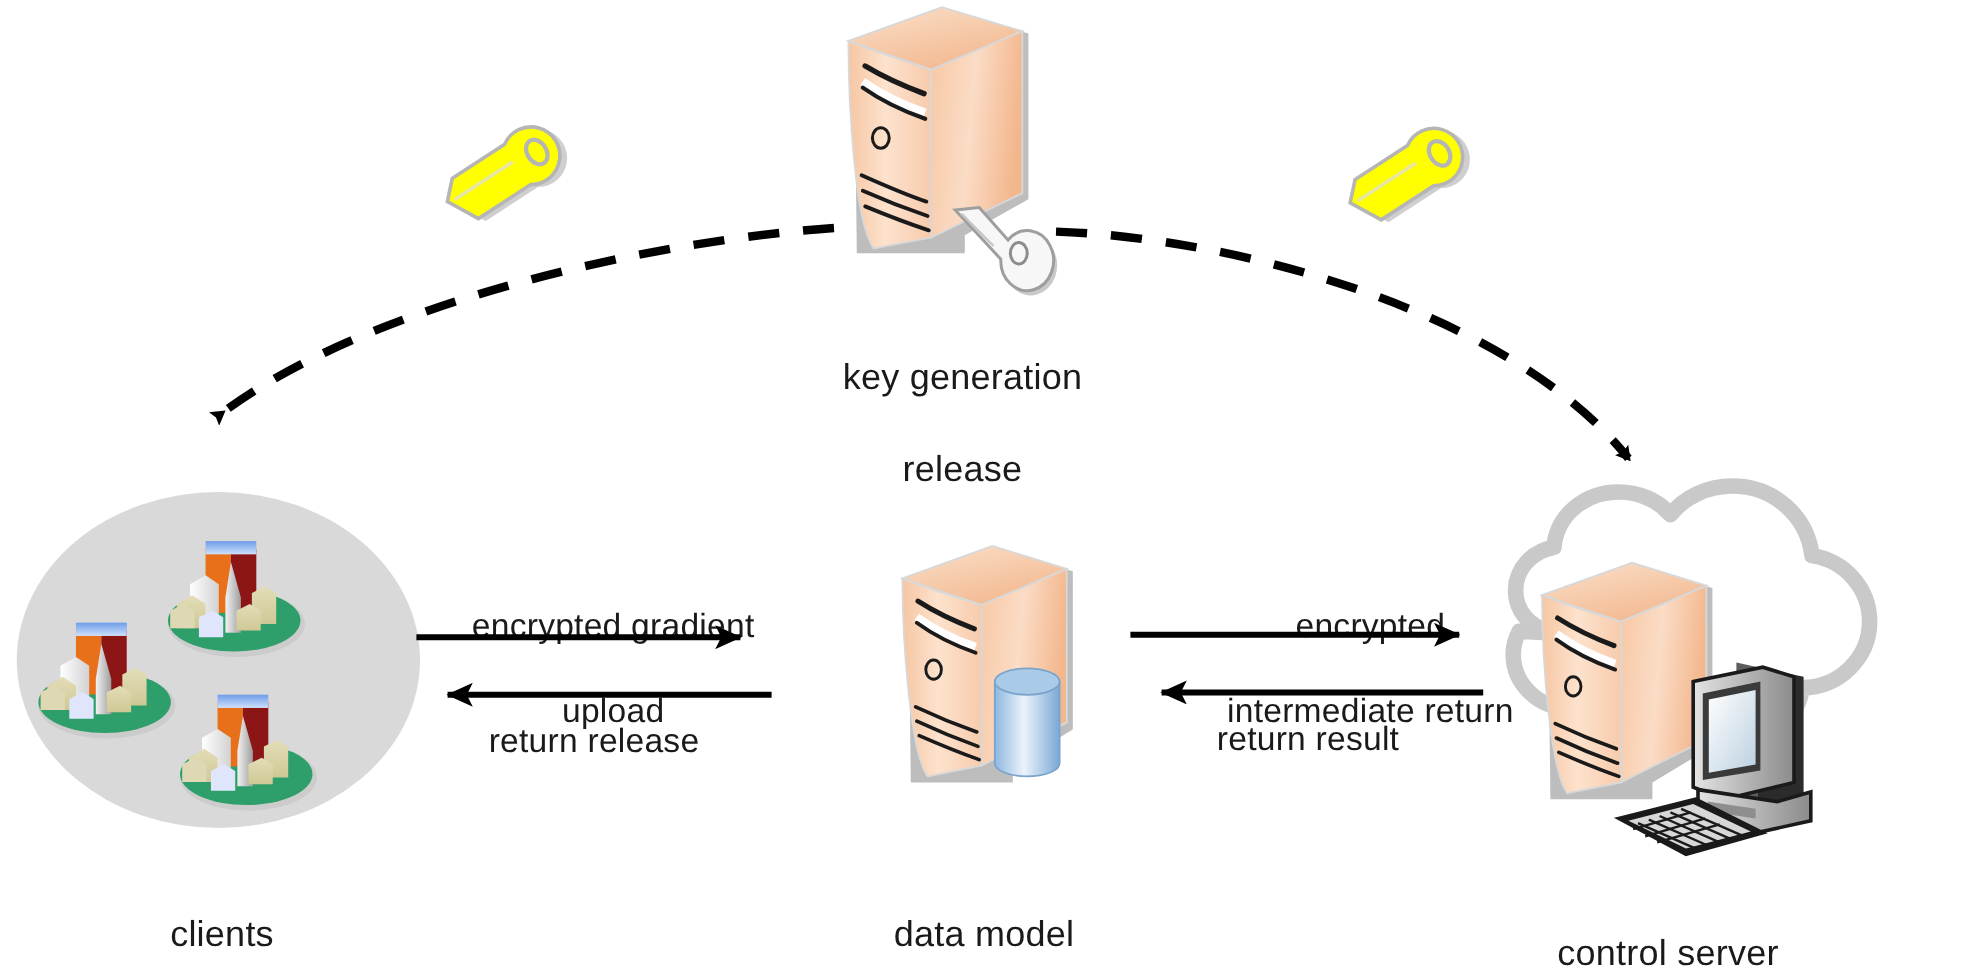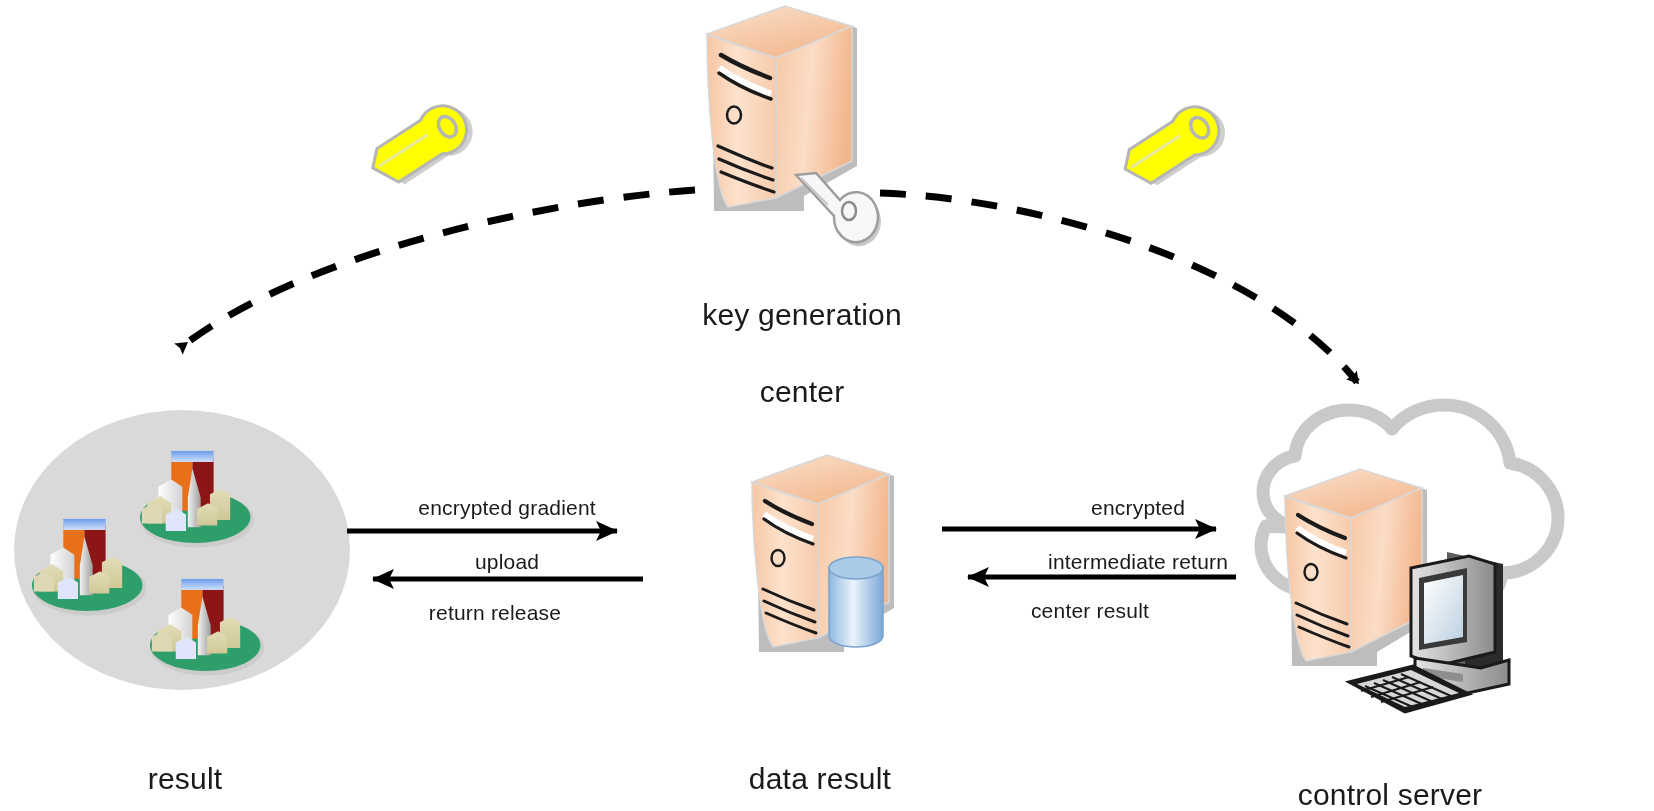--- a/index.html
+++ b/index.html
@@ -23,21 +23,21 @@
     position: absolute;
     color: #1a1a1a;
     font-family: "Liberation Sans", sans-serif;
     font-size: 29px;
     line-height: 1.28;
     text-align: center;
     white-space: pre;
     letter-spacing: 0.2px;
   }
   .label.node-label { font-size: 30px; }
-  .label.flow-label { font-size: 21px; }
+  .label.flow-label { font-size: 28px; }
 
   svg { display: block; overflow: visible; }
 </style>
 </head>
 <body>
 
 <div id="canvas">
 
   <svg class="abs" style="left:150px; top:170px; width:560px; height:220px;">
     <defs>
@@ -94,21 +94,21 @@
     <g>
       <path d="M 108 173 L 128 171 L 152 198 A 22 25 0 1 1 146 214 L 122 188 Z" fill="#c9c9c9" transform="translate(3,4)"></path>
       <path d="M 108 173 L 128 171 L 152 198 A 22 25 0 1 1 146 214 L 122 188 Z" fill="#f7f7f7" stroke="#9e9e9e" stroke-width="2.5"></path>
       <ellipse cx="161" cy="209" rx="7" ry="9" fill="none" stroke="#8d8d8d" stroke-width="2.5"></ellipse>
       <path d="M 113 176 L 140 203" fill="none" stroke="#c6c6c6" stroke-width="2"></path>
     </g>
   </svg>
 
   <div class="label node-label" style="left:620px; top:258px; width:330px;">
     <span>key generation</span><br>
-    <span>center</span>
+    <span>release</span>
   </div>
 
   <svg class="abs" style="left:360px; top:85px; width:130px; height:110px;">
     <g transform="rotate(-33 65 55)">
       <path d="M 6 50 L 20 36 L 72 36 A 24 24 0 1 1 72 76 L 20 76 Z" fill="#cfcfcf" transform="translate(4,5)"></path>
       <path d="M 6 50 L 20 36 L 72 36 A 24 24 0 1 1 72 76 L 20 76 Z" fill="#ffff00" stroke="#b5b5b5" stroke-width="3"></path>
       <ellipse cx="91" cy="56" rx="8" ry="11" fill="none" stroke="#b5b5b5" stroke-width="3.5"></ellipse>
       <path d="M 12 52 L 70 52" stroke="#e7e7a0" stroke-width="3" fill="none"></path>
     </g>
   </svg>
@@ -184,21 +184,21 @@
       <path d="M 57 20 L 66 52 L 66 84 L 52 84 L 52 52 Z" fill="url(#bldGray)"></path>
       <path d="M 20 40 L 34 32 L 46 40 L 46 78 L 20 78 Z" fill="url(#bldWhite)"></path>
       <path d="M 8 58 L 22 50 L 34 58 L 34 80 L 8 80 Z" fill="url(#bldTan)"></path>
       <path d="M 76 48 L 88 42 L 98 48 L 98 76 L 76 76 Z" fill="url(#bldTan)"></path>
       <path d="M 62 64 L 74 58 L 84 64 L 84 82 L 62 82 Z" fill="url(#bldTan)"></path>
       <path d="M 28 70 L 40 64 L 50 70 L 50 88 L 28 88 Z" fill="#dfe6fb"></path>
       <path d="M 2 64 L 14 58 L 24 64 L 24 80 L 2 80 Z" fill="#ded8b4"></path>
     </g>
   </svg>
 
-  <div class="label node-label" style="left:55px; top:760px; width:260px;">result</div>
+  <div class="label node-label" style="left:55px; top:760px; width:260px;">clients</div>
 
   <svg class="abs" style="left:735px; top:452px; width:170px; height:230px;">
     <defs>
       <linearGradient id="towerTopG2" x1="0" y1="0" x2="0.6" y2="1">
         <stop offset="0" stop-color="#fae0cb"></stop>
         <stop offset="1" stop-color="#f3b990"></stop>
       </linearGradient>
       <linearGradient id="towerSideG2" x1="0" y1="0" x2="1" y2="0.2">
         <stop offset="0" stop-color="#f7c8a5"></stop>
         <stop offset="0.5" stop-color="#fbdcc6"></stop>
@@ -226,21 +226,21 @@
     <path d="M 28 137 C 45 145 62 152 79 158" fill="none" stroke="#1a1a1a" stroke-width="3" stroke-linecap="round"></path>
     <path d="M 29 149 C 46 157 63 164 80 170" fill="none" stroke="#1a1a1a" stroke-width="3" stroke-linecap="round"></path>
     <path d="M 31 161 C 47 168 64 175 81 181" fill="none" stroke="#1a1a1a" stroke-width="3" stroke-linecap="round"></path>
 
     <g>
       <path d="M 94 116 L 94 184 A 27 11 0 0 0 148 184 L 148 116 Z" fill="url(#dbG)" stroke="#7ba3cc" stroke-width="1.5"></path>
       <ellipse cx="121" cy="116" rx="27" ry="11" fill="#a9cbe8" stroke="#7ba3cc" stroke-width="1.5"></ellipse>
     </g>
   </svg>
 
-  <div class="label node-label" style="left:670px; top:760px; width:300px;">data result</div>
+  <div class="label node-label" style="left:670px; top:760px; width:300px;">data model</div>
 
   <svg class="abs" style="left:1185px; top:378px; width:400px; height:340px;">
     <defs>
       <linearGradient id="towerTopG3" x1="0" y1="0" x2="0.6" y2="1">
         <stop offset="0" stop-color="#fae0cb"></stop>
         <stop offset="1" stop-color="#f3b990"></stop>
       </linearGradient>
       <linearGradient id="towerSideG3" x1="0" y1="0" x2="1" y2="0.2">
         <stop offset="0" stop-color="#f7c8a5"></stop>
         <stop offset="0.5" stop-color="#fbdcc6"></stop>
@@ -358,15 +358,15 @@
   </svg>
 
   <svg class="abs" style="left:940px; top:566px; width:300px; height:26px;">
     <defs>
       <marker id="ah-solid-l2" markerWidth="22" markerHeight="20" refX="1" refY="10" orient="auto" markerUnits="userSpaceOnUse">
         <path d="M 22 0 L 0 10 L 22 20 L 17 10 Z" fill="#000000"></path>
       </marker>
     </defs>
     <line x1="28" y1="11" x2="296" y2="11" stroke="#000000" stroke-width="5" marker-start="url(#ah-solid-l2)"></line>
   </svg>
-  <div class="label flow-label" style="left:940px; top:598px; width:300px;">center result</div>
+  <div class="label flow-label" style="left:940px; top:598px; width:300px;">return result</div>
 
 </div>
 
 </body></html>

